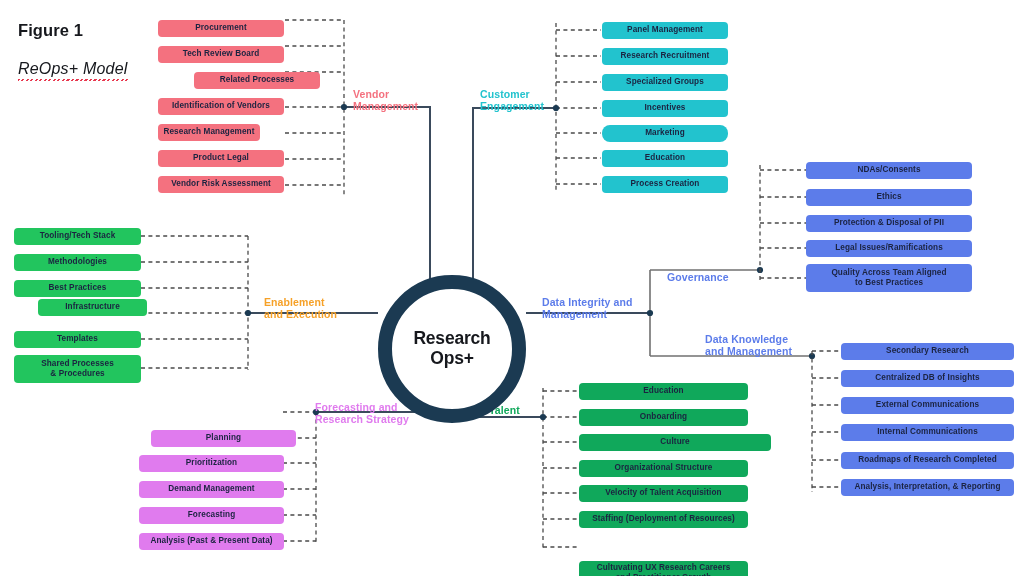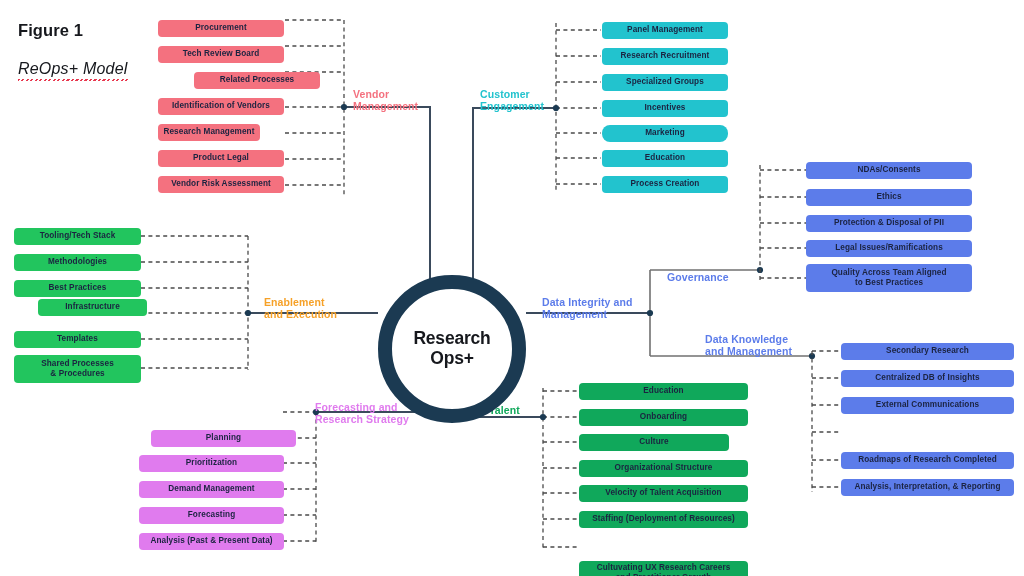--- a/index.html
+++ b/index.html
@@ -237,26 +237,27 @@
   <div class="node c-blue" style="left:806px;top:162px;width:166px;height:17px;">NDAs/Consents</div>
   <div class="node c-blue" style="left:806px;top:189px;width:166px;height:17px;">Ethics</div>
   <div class="node c-blue" style="left:806px;top:215px;width:166px;height:17px;">Protection &amp; Disposal of PII</div>
   <div class="node c-blue" style="left:806px;top:240px;width:166px;height:17px;">Legal Issues/Ramifications</div>
   <div class="node c-blue two-line" style="left: 806px; top: 264px; width: 166px; height: 28px; white-space: pre-line;">Quality Across Team Aligned
 to Best Practices</div>
 
   <div class="node c-blue" style="left:841px;top:343px;width:173px;height:17px;">Secondary Research</div>
   <div class="node c-blue" style="left:841px;top:370px;width:173px;height:17px;">Centralized DB of Insights</div>
   <div class="node c-blue" style="left:841px;top:397px;width:173px;height:17px;">External Communications</div>
+  <div class="node c-blue" style="left:841px;top:424px;width:173px;height:17px;">Internal Communications</div>
   <div class="node c-blue" style="left:841px;top:452px;width:173px;height:17px;">Roadmaps of Research Completed</div>
   <div class="node c-blue" style="left:841px;top:479px;width:173px;height:17px;">Analysis, Interpretation, &amp; Reporting</div>
 
   <div class="node c-green" style="left:579px;top:383px;width:169px;height:17px;">Education</div>
   <div class="node c-green" style="left:579px;top:409px;width:169px;height:17px;">Onboarding</div>
-  <div class="node c-green" style="left:579px;top:434px;width:150px;height:17px;">Culture</div>
+  <div class="node c-green" style="left:579px;top:434px;width:192px;height:17px;">Culture</div>
   <div class="node c-green" style="left:579px;top:460px;width:169px;height:17px;">Organizational Structure</div>
   <div class="node c-green" style="left:579px;top:485px;width:169px;height:17px;">Velocity of Talent Acquisition</div>
   <div class="node c-green" style="left:579px;top:511px;width:169px;height:17px;">Staffing (Deployment of Resources)</div>
   <div class="node c-green two-line" style="left: 579px; top: 561px; width: 169px; height: 24px; white-space: pre-line;">Cultuvating UX Research Careers
 and Practitioner Growth</div>
 
   <div class="node c-magenta" style="left:139px;top:430px;width:145px;height:17px;margin-left:12px;">Planning</div>
   <div class="node c-magenta" style="left:139px;top:455px;width:145px;height:17px;">Prioritization</div>
   <div class="node c-magenta" style="left:139px;top:481px;width:145px;height:17px;">Demand Management</div>
   <div class="node c-magenta" style="left:139px;top:507px;width:145px;height:17px;">Forecasting</div>

